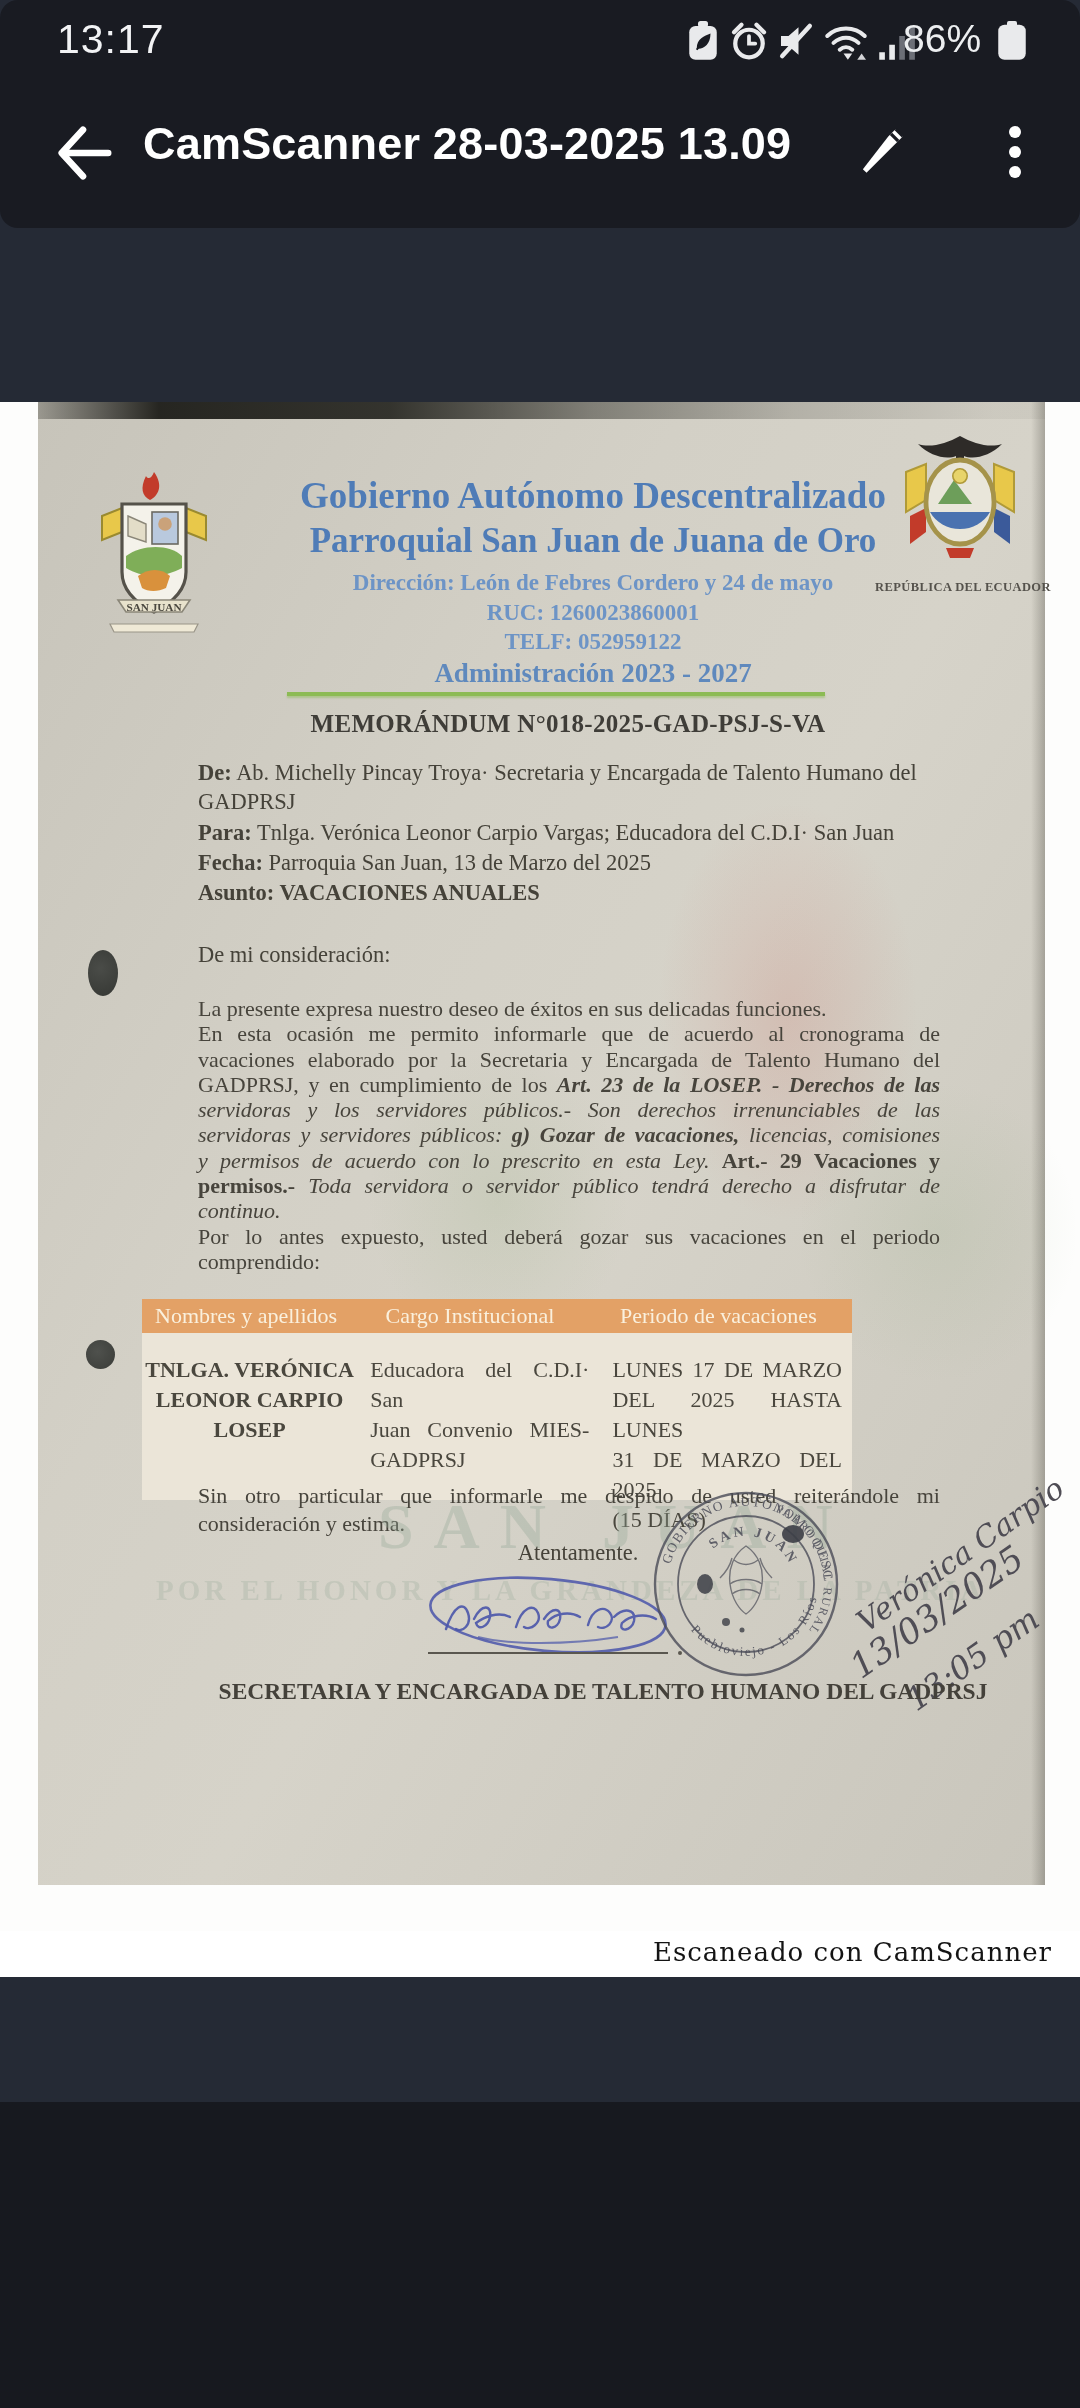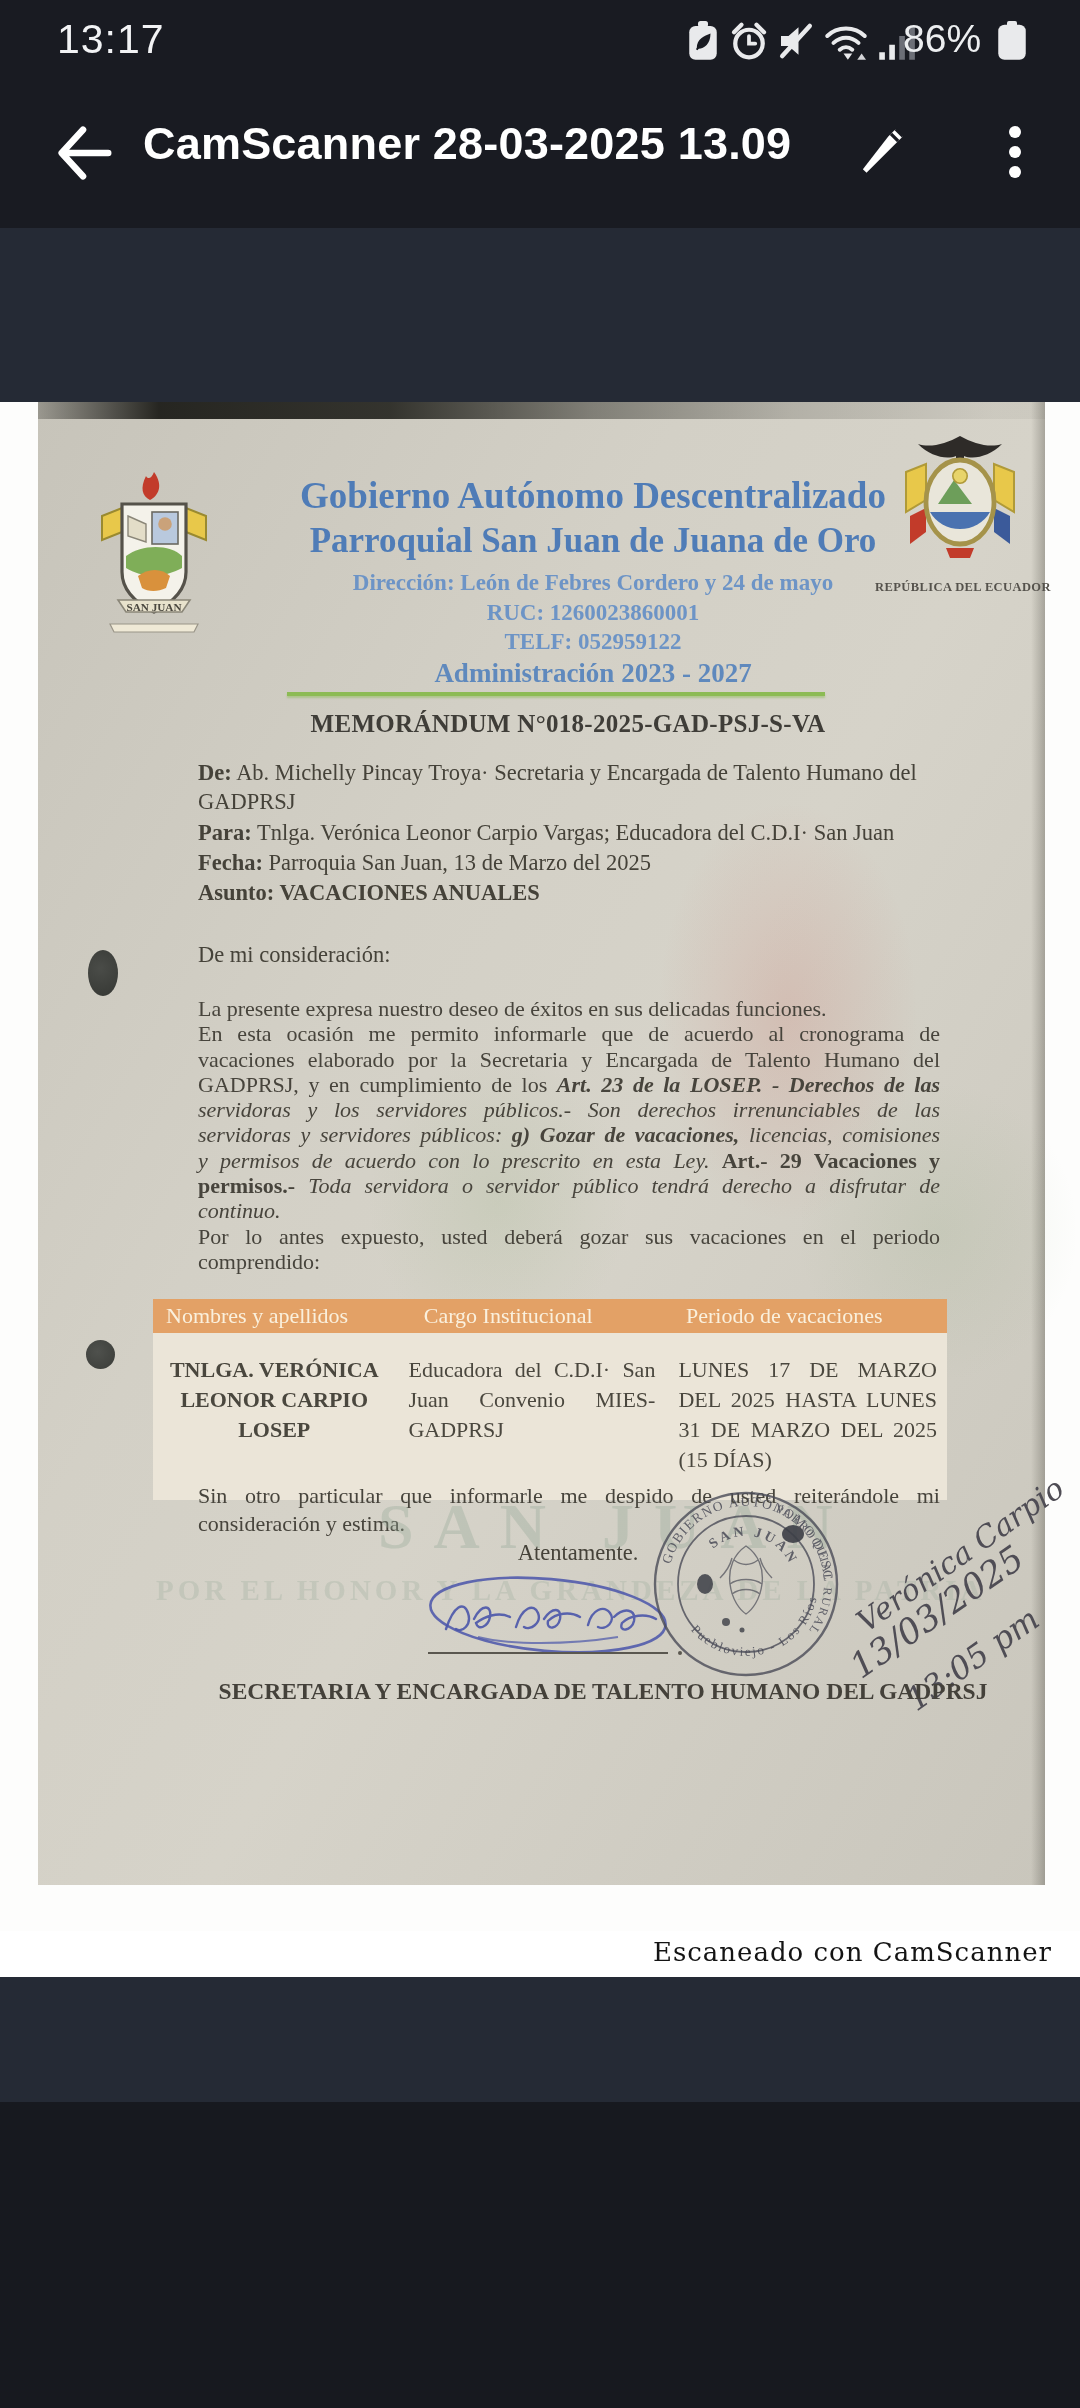--- a/index.html
+++ b/index.html
@@ -1,20 +1,20 @@
 <!DOCTYPE html>
 <html><head>
 <meta charset="utf-8">
 <style>
   html,body{margin:0;padding:0;background:#000;}
   #screen{position:relative;width:1080px;height:2408px;overflow:hidden;
           font-family:"Liberation Sans",sans-serif;background:#252a35;}
   .abs{position:absolute;}
   
-  #topbars{left:0;top:0;width:1080px;height:228px;background:#191b22;}
+  #topbars{left:0;top:0;width:1080px;height:228px;background:#191b22;border-radius:18px;}
   #clock{left:57px;top:16px;color:#f2f3f5;font-size:41px;font-weight:500;letter-spacing:1px;}
   .sticon{top:21px;height:40px;}
   #battpct{left:903px;top:17px;color:#eceef0;font-size:39px;font-weight:400;}
   #appbar-title{left:143px;top:118px;width:720px;color:#ffffff;font-size:45px;font-weight:700;
                 white-space:nowrap;letter-spacing:.2px;}
   
   #viewer{left:0;top:228px;width:1080px;height:1874px;background:#252a35;}
   #page-white{left:0;top:174px;width:1080px;height:1529px;background:#fdfdfc;}
   #scan{left:38px;top:174px;width:1007px;height:1483px;
         background:linear-gradient(120deg,#c7c4ba 0%,#d3d0c6 35%,#d6d3c9 55%,#c9c6bc 100%);}
@@ -30,21 +30,21 @@
   .metaline{left:198px;width:748px;font-size:22.5px;line-height:29px;color:#454239;}
   .mlabel{font-weight:700;}
   .bline{font-size:22px;line-height:25.3px;color:#47443c;text-align:justify;}
   .jst{text-align-last:justify;}
   .jno{text-align-last:left;}
   .s-n{font-style:normal;font-weight:400;}
   .s-i{font-style:italic;font-weight:400;}
   .s-b{font-style:normal;font-weight:700;}
   .s-bi{font-style:italic;font-weight:700;}
   
-  #vac-table{left:142px;top:1299px;width:794px;margin-left:11px;}
+  #vac-table{left:142px;top:1299px;width:710px;}
   #vac-thead{display:flex;height:34px;background:#e3a166;color:#faf0dd;font-size:22px;}
   .th{padding-left:13px;line-height:34px;white-space:nowrap;overflow:hidden;}
   #vac-row{display:flex;background:#ebe5d8;height:145px;padding-top:22px;box-sizing:content-box;}
   .c1{width:270px;} .c2{width:275px;} .c3{width:288px;}
   .cell{font-size:22px;line-height:30px;color:#4a473e;}
   .cc{text-align:center;font-weight:600;}
   .cl{padding-left:13px;padding-right:10px;text-align:justify;text-align-last:left;}
   .cj{text-align-last:justify;}
   
   .closeline{left:198px;width:742px;font-size:22px;line-height:28px;color:#47443c;text-align:justify;}

